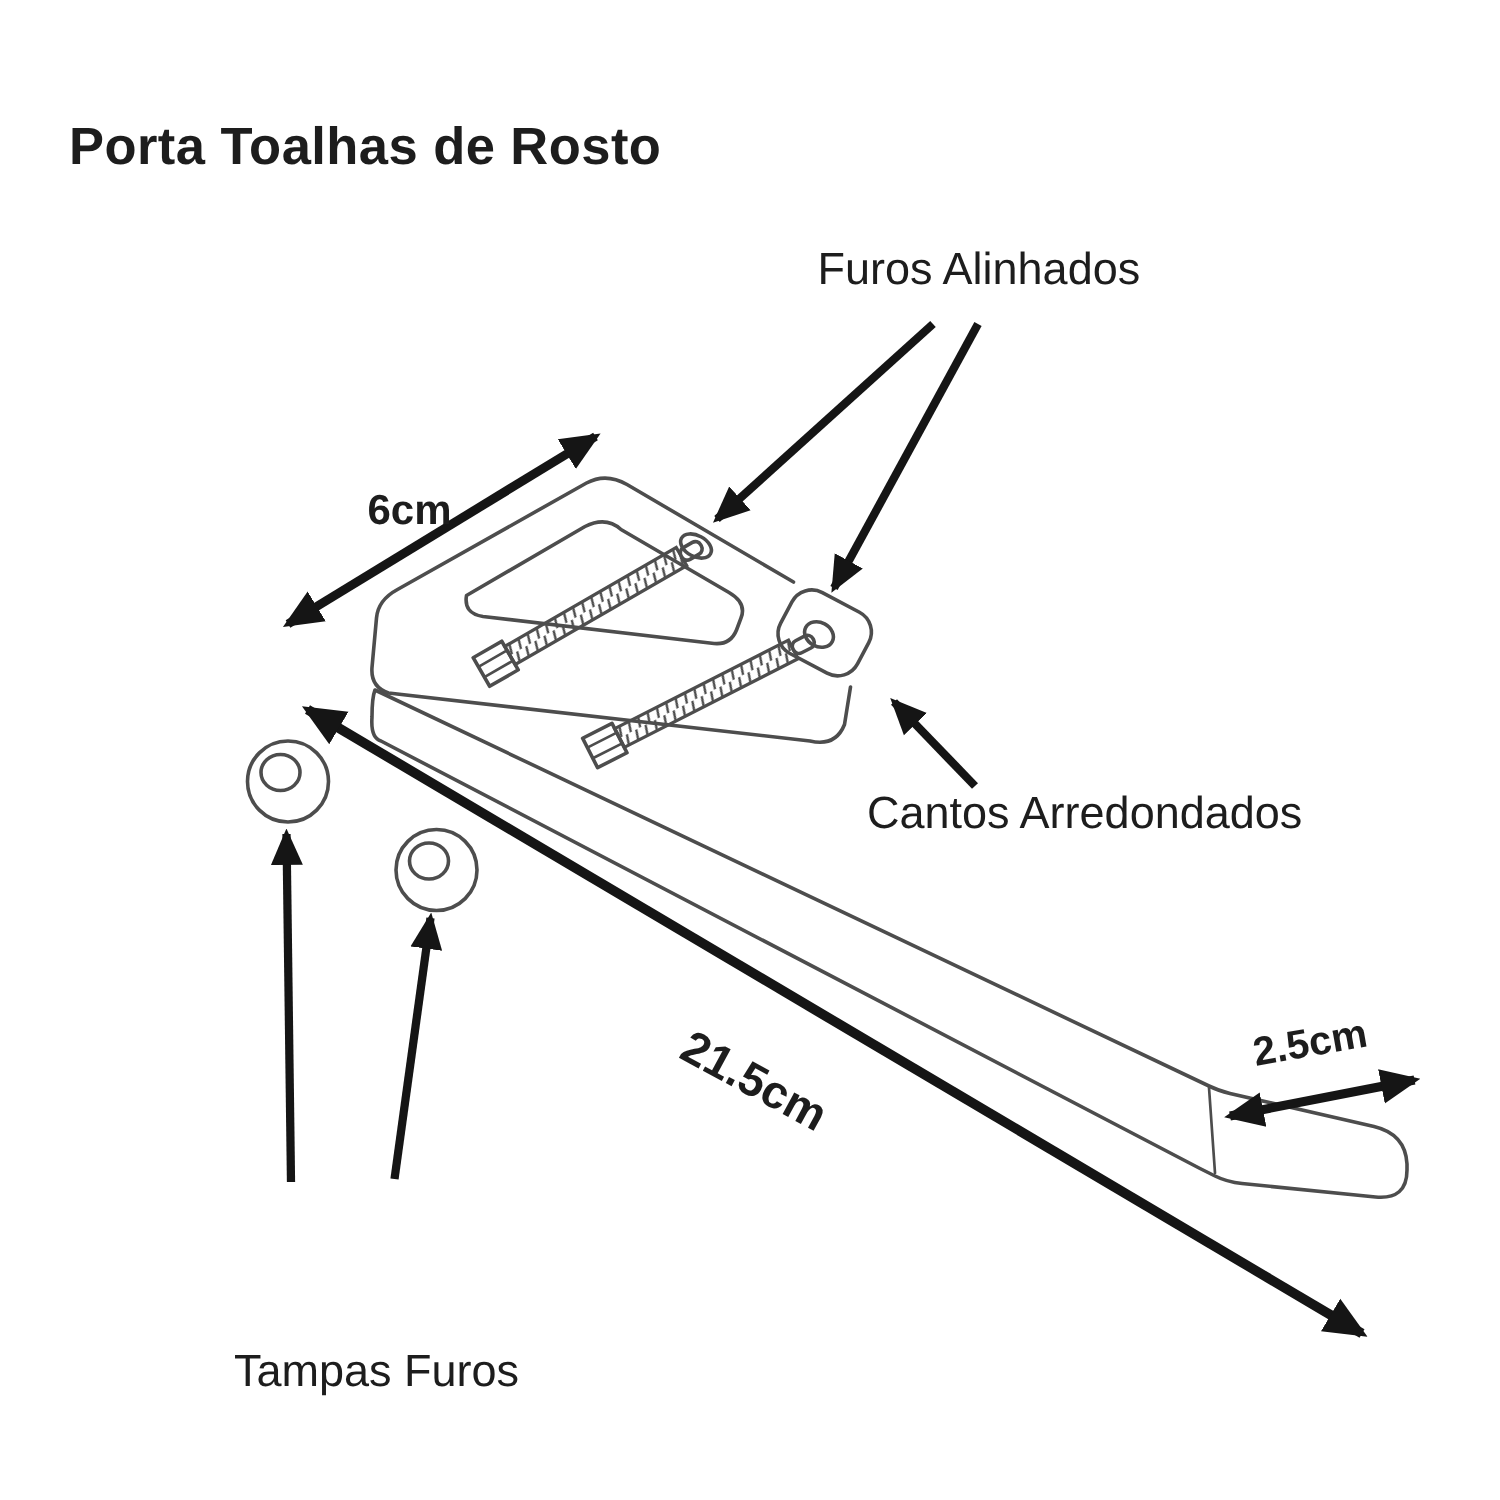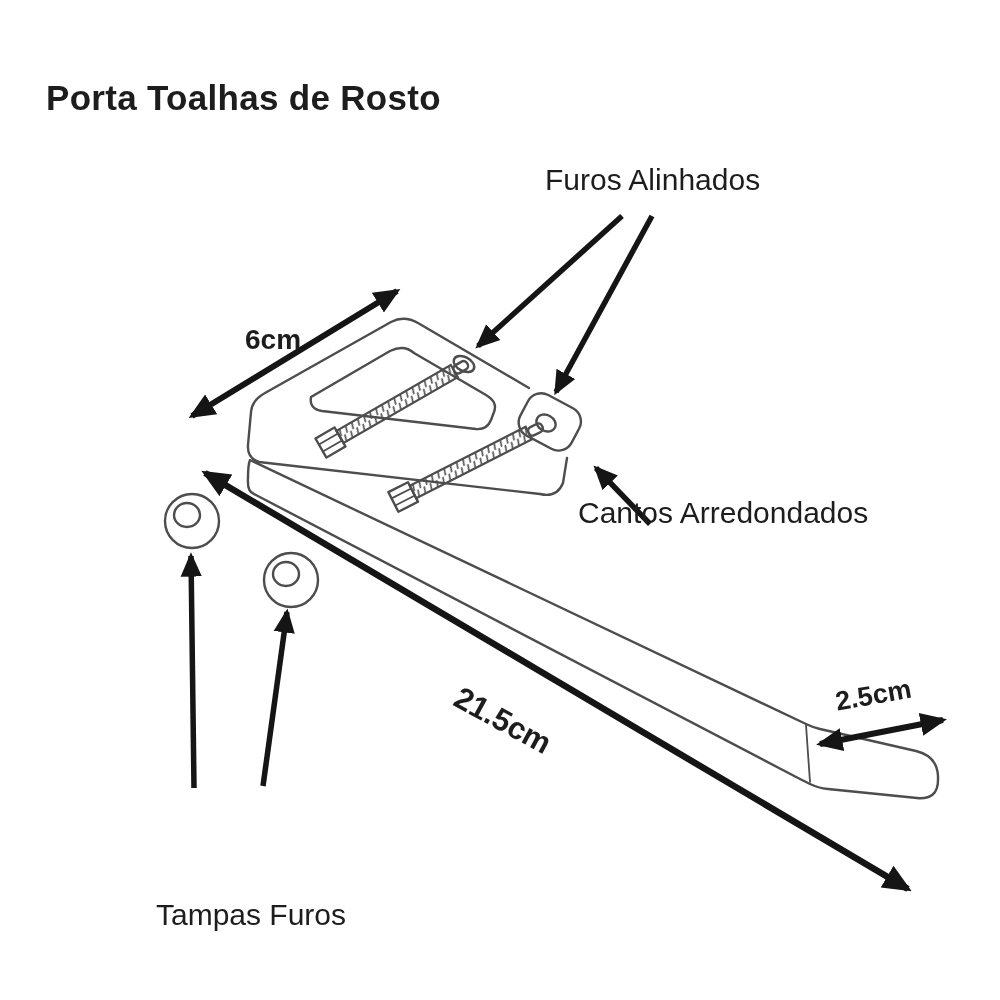--- a/index.html
+++ b/index.html
@@ -23,21 +23,21 @@
   .arrow{fill:none;stroke:var(--arrow);stroke-linecap:butt;}
   .w5{stroke-width:5.5;}
   .w6{stroke-width:6;}
   .w7{stroke-width:6.5;}
   .ah{fill:var(--arrow);}
   .lbl{position:absolute;white-space:pre;line-height:1.15;}
   .bold{font-weight:700;}
   .title{left:46px;top:78px;font-size:35px;font-weight:700;letter-spacing:.3px;}
   .furos{left:545px;top:163px;font-size:30px;}
   .dim6{left:245px;top:300px;font-size:28px;margin-top:24px;}
-  .cantos{left:578px;top:496px;font-size:30px;text-align:right;}
+  .cantos{left:578px;top:526px;font-size:30px;text-align:right;}
   .dim215{left:465px;top:680px;font-size:31px;transform:rotate(28.5deg);transform-origin:0 0;}
   .dim25{left:833px;top:687px;font-size:27px;transform:rotate(-10deg);transform-origin:0 0;}
   .tampas{left:110px;top:795px;width:282px;text-align:center;font-size:30px;line-height:1.6;}
 </style>
 </head>
 <body>
 
 <div class="canvas">
 
   <svg class="scene" width="1000" height="1000" viewBox="0 0 1000 1000">

